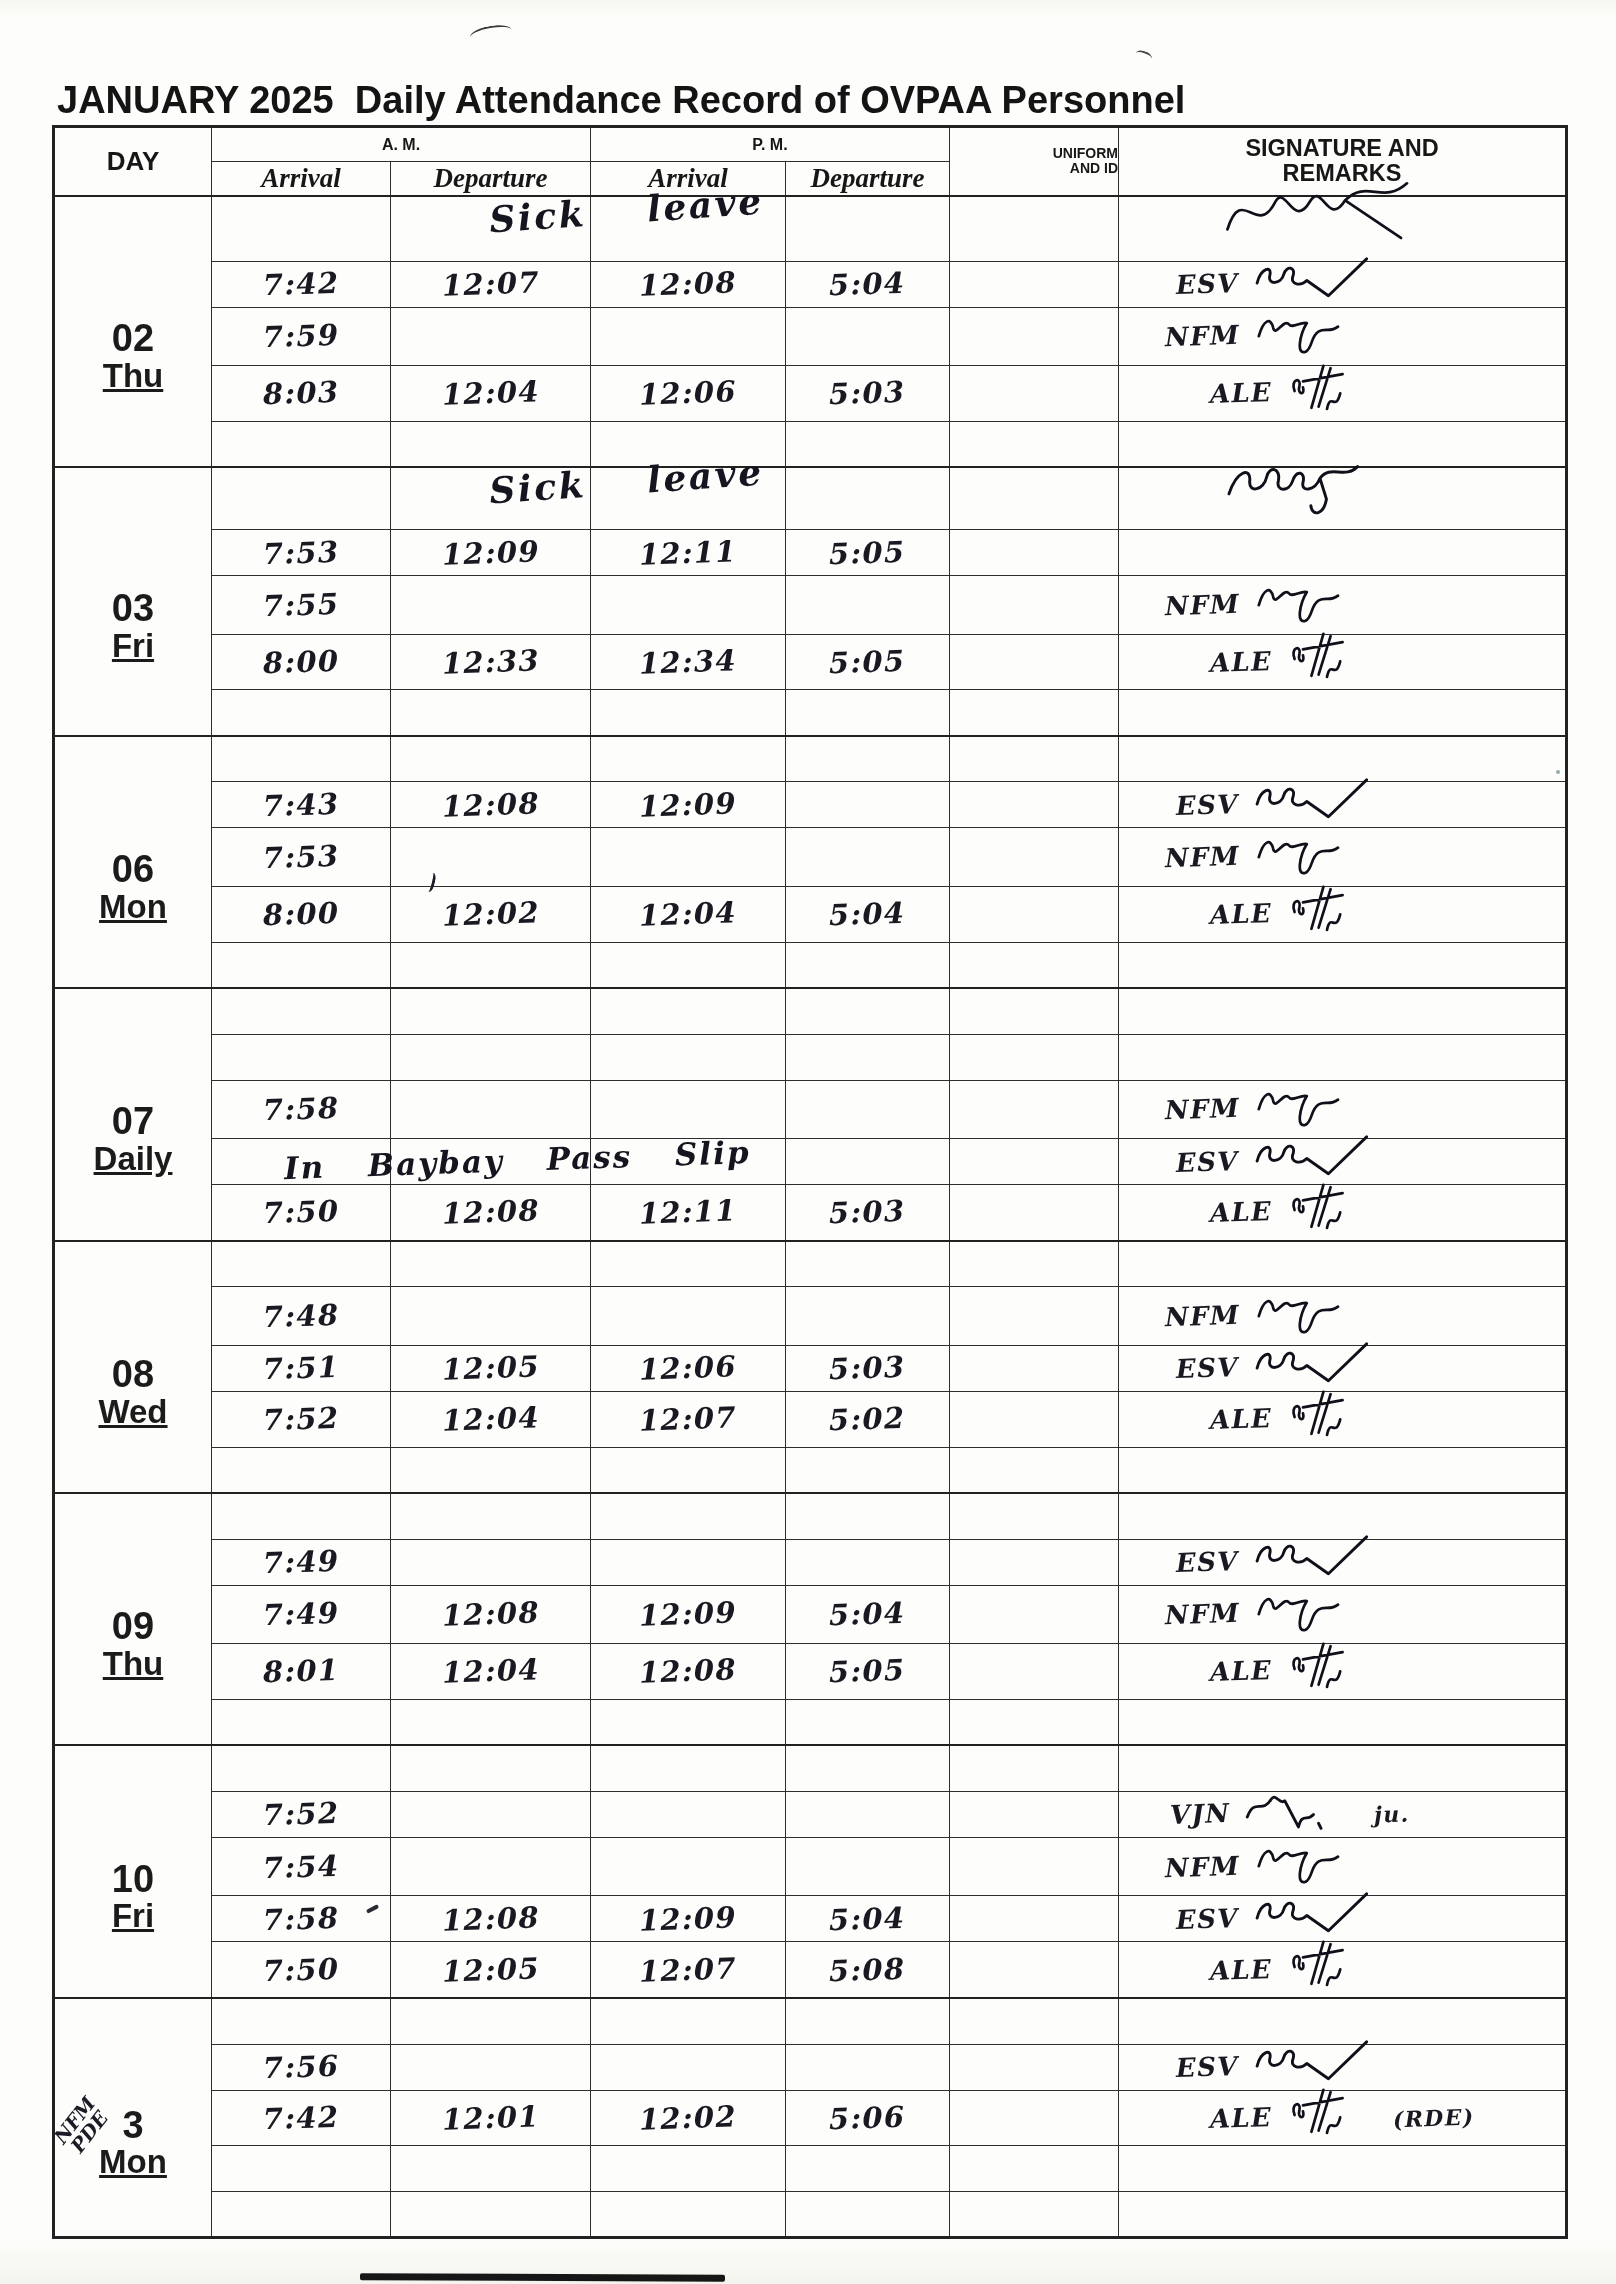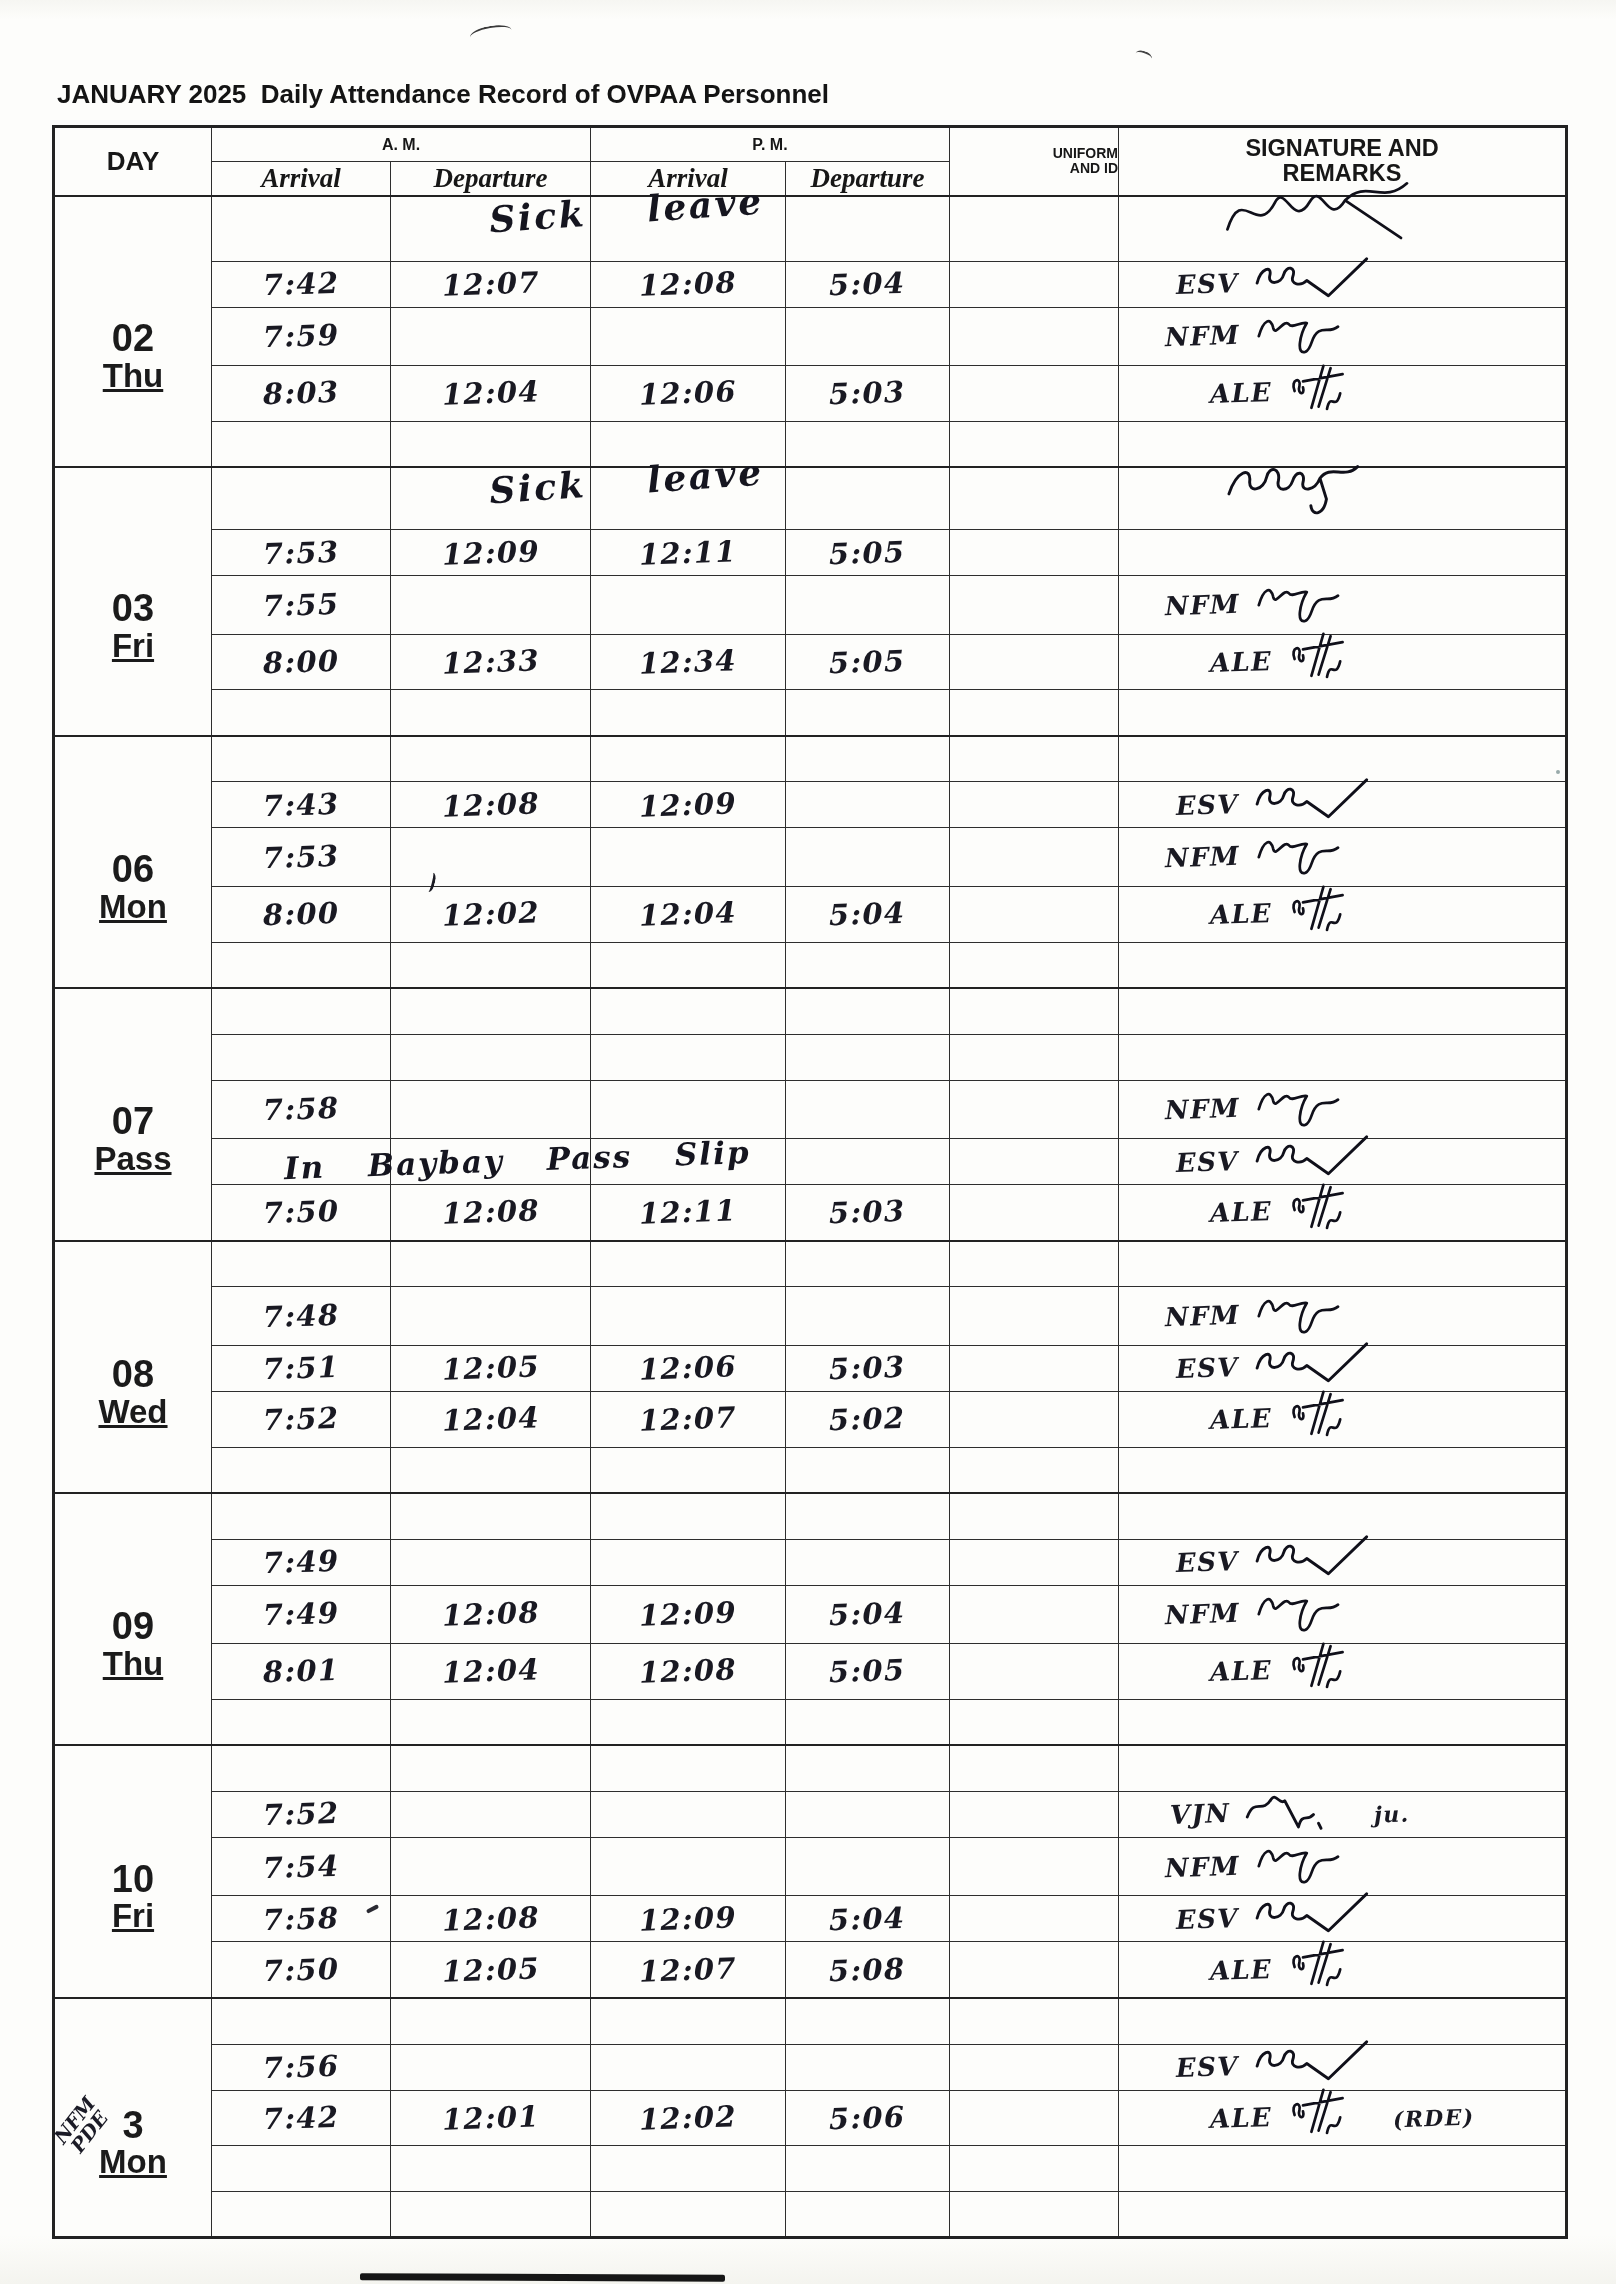--- a/index.html
+++ b/index.html
@@ -9,21 +9,21 @@
     font-family:"Liberation Sans", sans-serif;
   }
   .paper{
     position:absolute;inset:0;
     background:linear-gradient(180deg,#f6f6f2 0px,#fdfdfb 19.5px,#fdfdfb 2235px,#f4f4ef 2284px);
   }
   
   .title{
     position:absolute;left:57px;top:79px;margin:0;
     font-family:"Liberation Sans", sans-serif;
-    font-size:26px;font-weight:bold;color:#141414;
+    font-size:38px;font-weight:bold;color:#141414;
     letter-spacing:0px;white-space:pre;
   }
   
   table.att{
     position:absolute;left:52px;top:125px;
     width:1513px;table-layout:fixed;
     border-collapse:collapse;
     background:transparent;
   }
   table.att th, table.att td{
@@ -352,21 +352,21 @@
           <td class="t-cell"></td>
           <td class="t-cell"></td>
           <td class="t-cell"></td>
           <td class="t-cell"></td>
           <td class="t-cell"></td>
           <td class="sig-cell"></td>
         </tr>
         <tr class="block-start">
           <td class="day-cell" rowspan="5">
             <div class="day-num">07</div>
-            <div class="day-name">Pass</div>
+            <div class="day-name">Daily</div>
           </td>
           <td class="t-cell"></td>
           <td class="t-cell"></td>
           <td class="t-cell"></td>
           <td class="t-cell"></td>
           <td class="t-cell"></td>
           <td class="sig-cell"></td>
         </tr>
         <tr>
           <td class="t-cell"></td>

